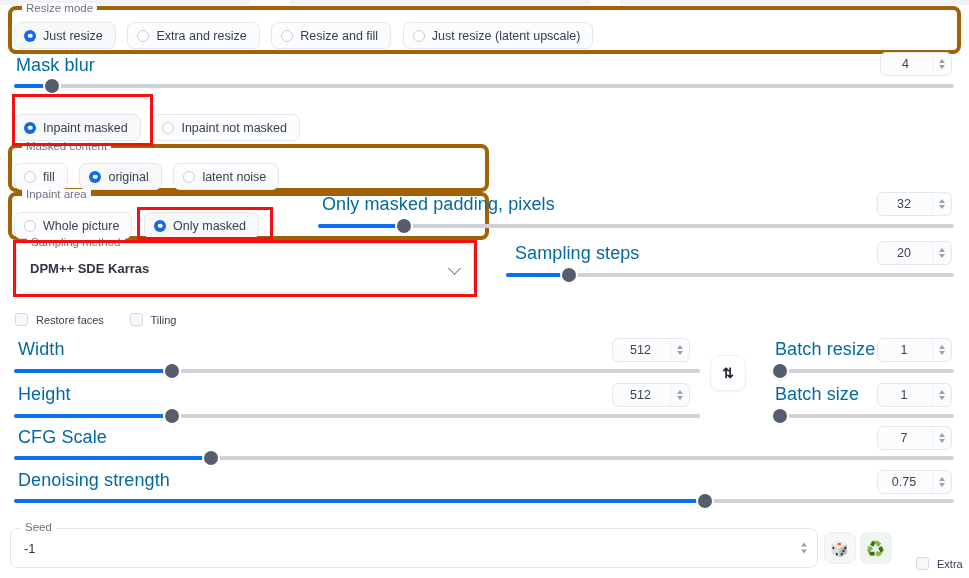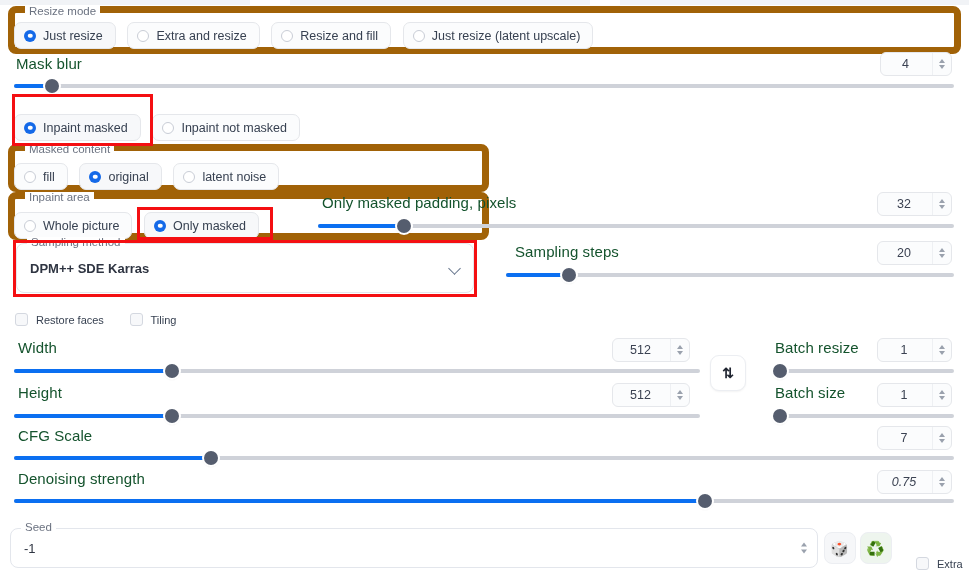--- a/index.html
+++ b/index.html
@@ -9,29 +9,29 @@
     font-family:"Liberation Sans", sans-serif;
     color:#37415a;
     font-size:13px;
     overflow:hidden;
     position:relative;
   }
   .root{position:relative;width:969px;height:578px;box-sizing:border-box;}
 
   
   .label{
-    font-size:15px;color:#14532d;line-height:1;
+    font-size:18px;color:#0369a1;line-height:1;
     letter-spacing:.1px;
   }
   .row{position:absolute;}
 
   
   .group{
     position:absolute;
-    border:7px solid #a16207;
+    border:4px solid #a16207;
     border-radius:8px;
     box-sizing:border-box;
     background:#fff;
   }
   .group-legend{
     position:absolute;
     top:-7px;left:10px;
     background:#fff;
     padding:0 4px;
     font-size:11.5px;
@@ -392,21 +392,21 @@
         <i class="dn"></i>
       </span>
   </div>
   <div class="slider" style="left:14px;top:451px;width:940px;">
     <div class="track"></div>
     <div class="fill" style="width:21%;"></div>
     <div class="thumb" style="left:21%;"></div>
   </div>
 
   <div class="label row" style="left:18px;top:471px;">Denoising strength</div>
-  <div class="numbox" style="left:877px;top:470px;width:75px;font-style:italic;">
+  <div class="numbox" style="left:877px;top:470px;width:75px;">
     <span class="numval">0.75</span>
     <span class="spin">
         <i class="up"></i>
         <i class="dn"></i>
       </span>
   </div>
   <div class="slider" style="left:14px;top:494px;width:940px;">
     <div class="track"></div>
     <div class="fill" style="width:73.5%;"></div>
     <div class="thumb" style="left:73.5%;"></div>

